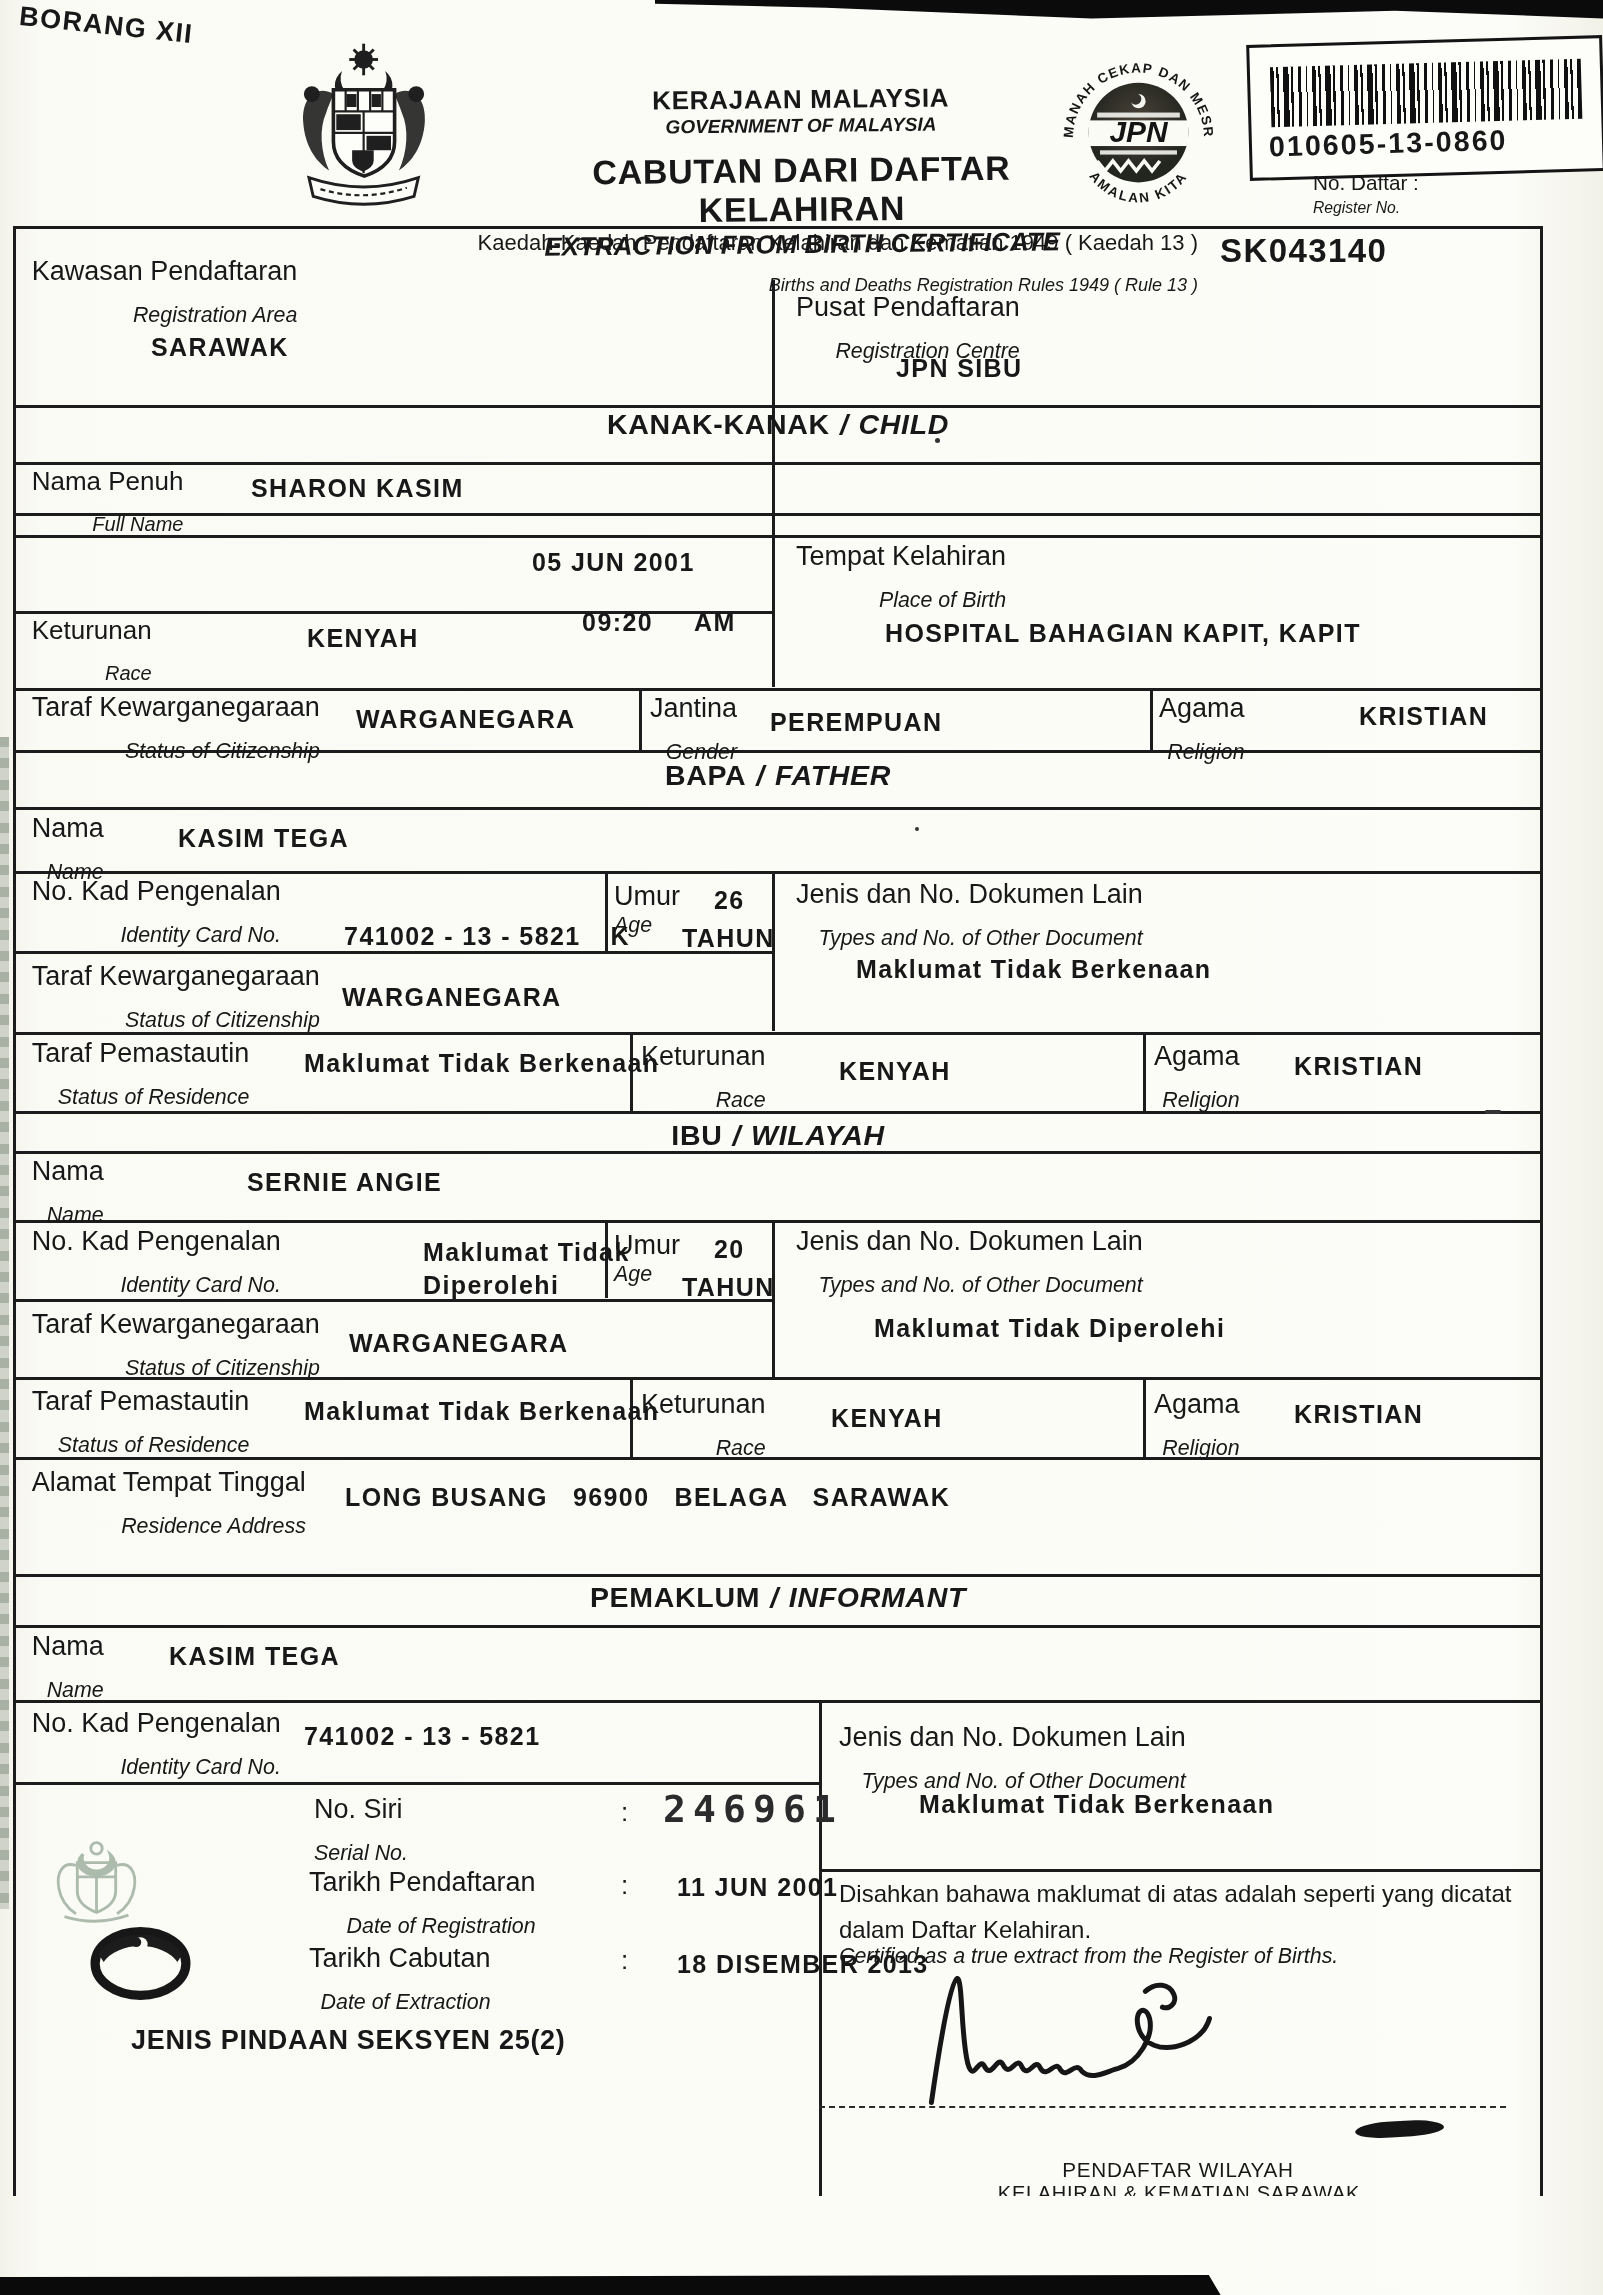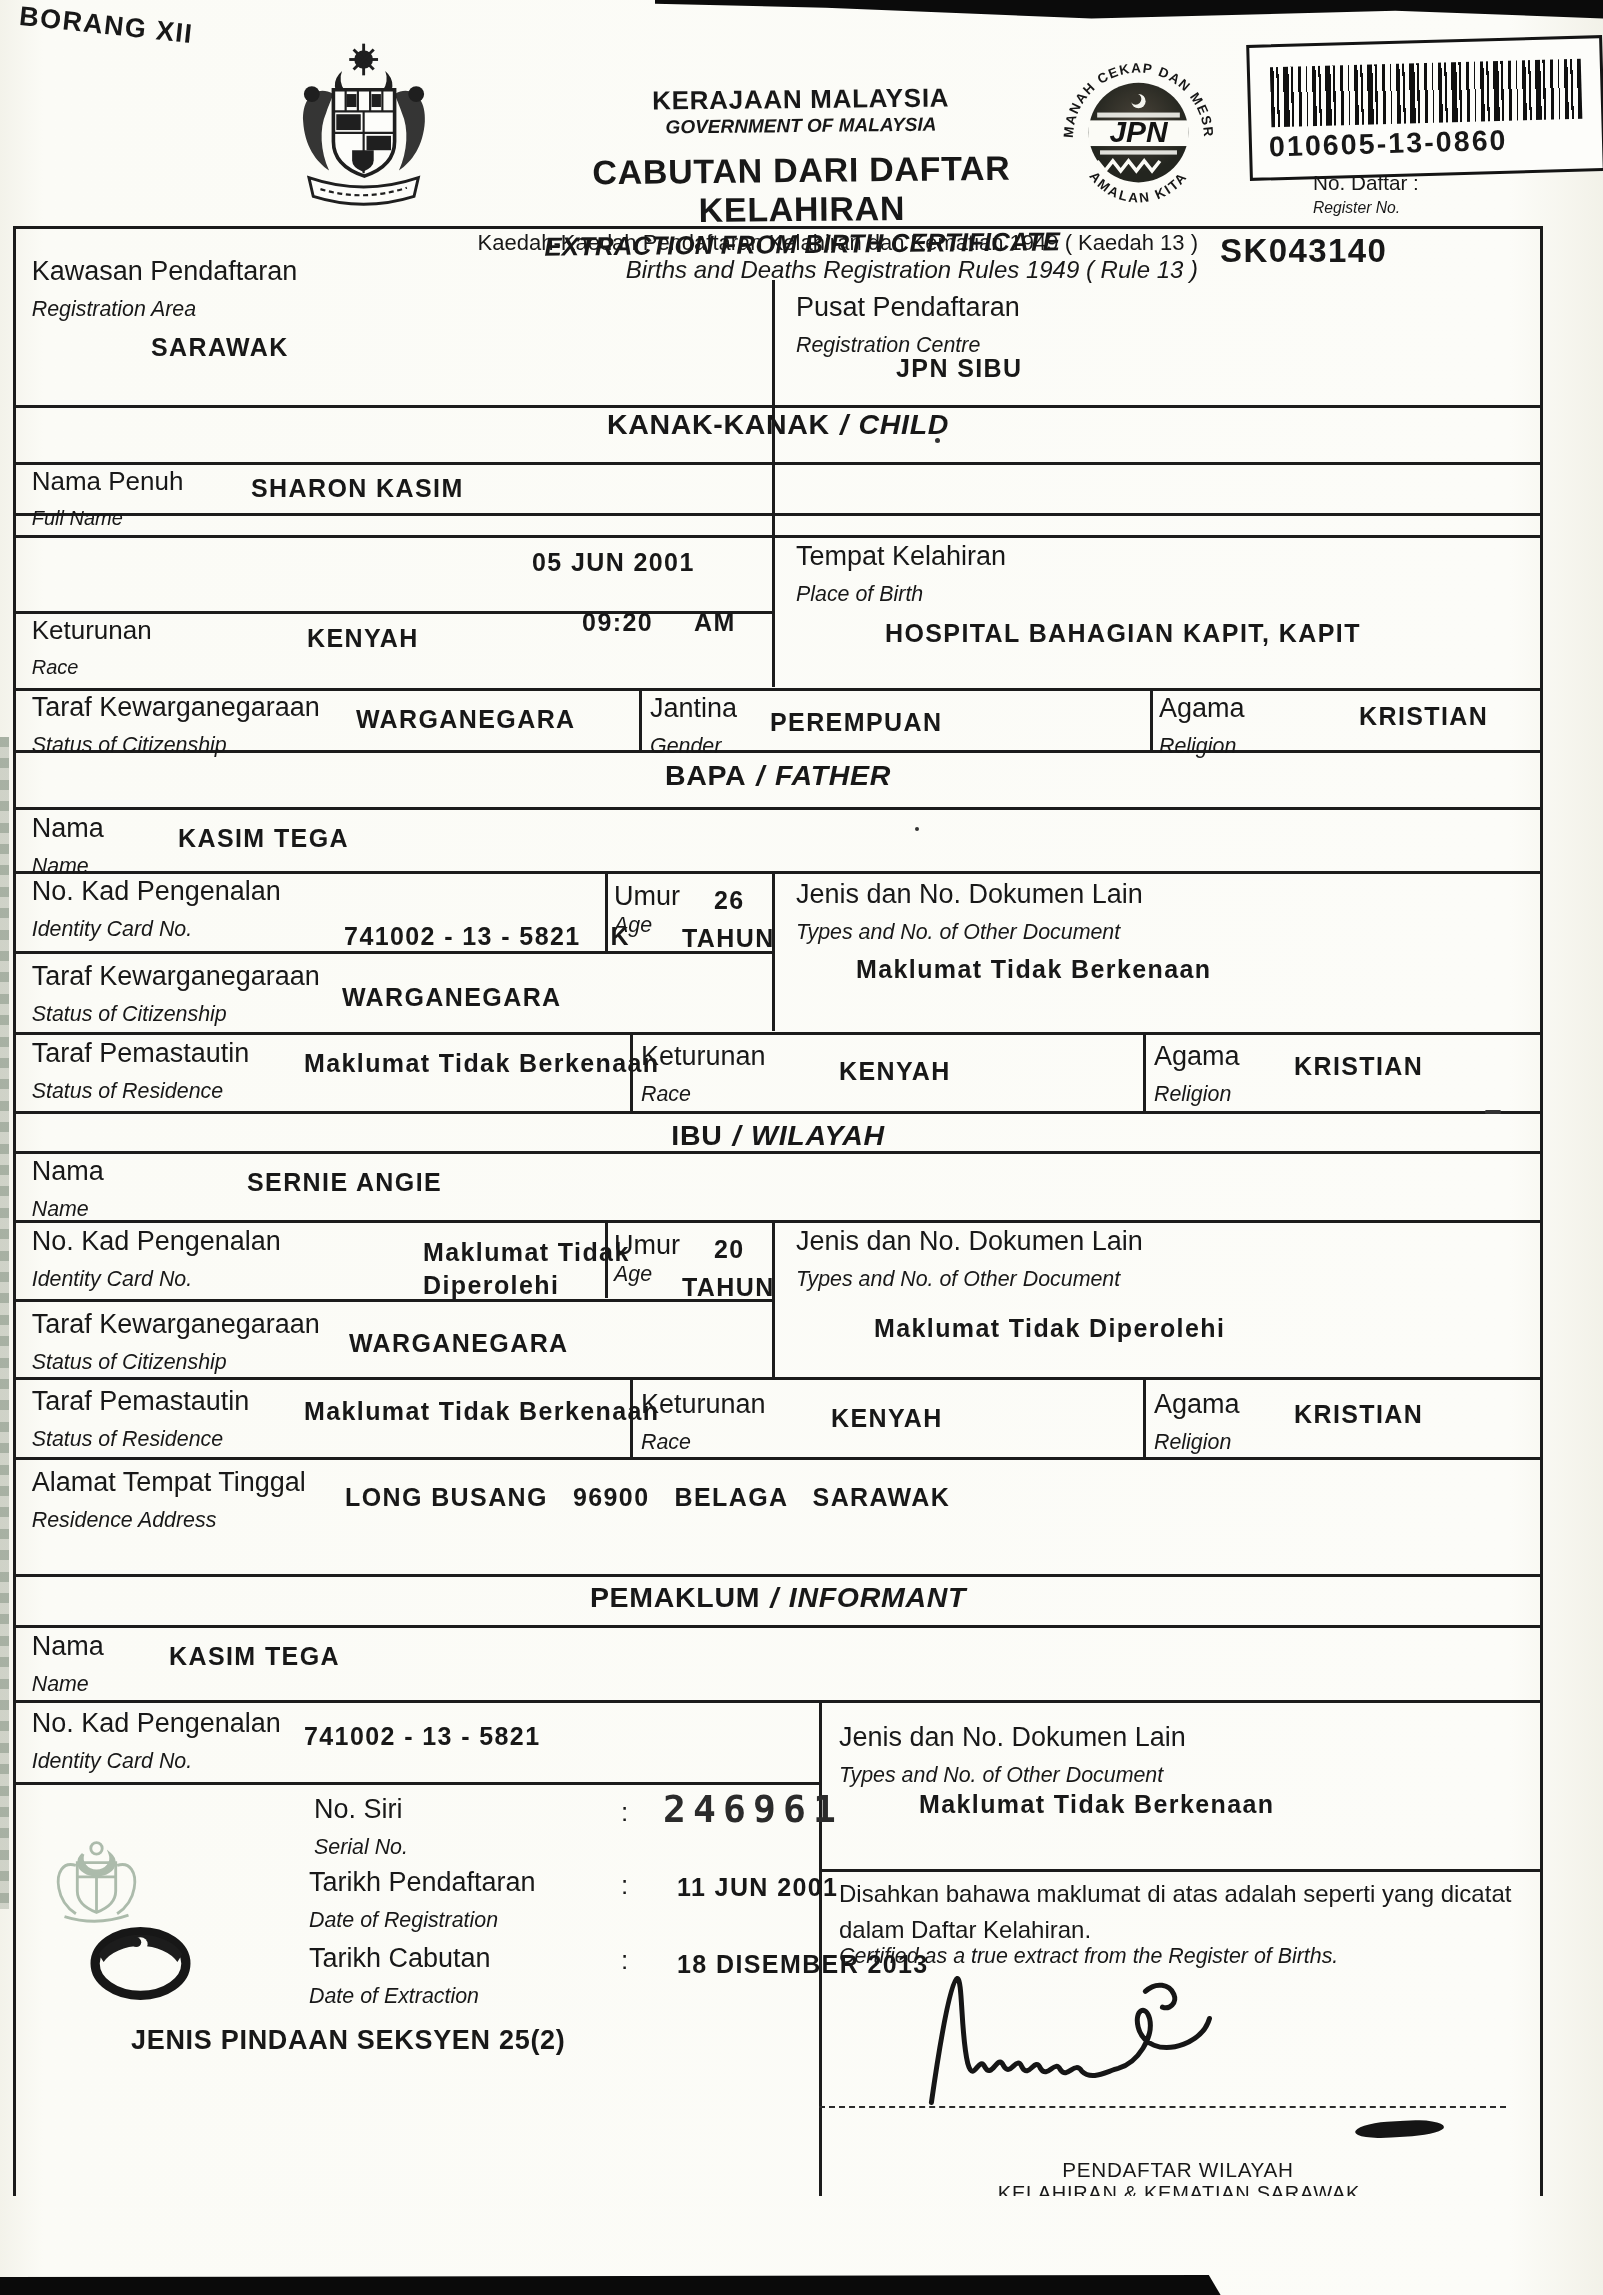--- a/index.html
+++ b/index.html
@@ -29,30 +29,30 @@
   .barcode-box { left:1248px; top:40px; width:350px; height:130px; border:3.6px solid #141414;
     transform:rotate(-1.6deg); background:#fdfdfa; }
   .barcode-bars { position:absolute; left:20px; top:20px; width:311px; height:60px;
     background:repeating-linear-gradient(90deg,#101010 0 3.6px,transparent 3.6px 6.4px,#101010 6.4px 8.5px,transparent 8.5px 13px,#101010 13px 18.5px,transparent 18.5px 20.7px,#101010 20.7px 23px,transparent 23px 28px,#101010 28px 31px,transparent 31px 36px,#101010 36px 37px,transparent 37px 42px); }
   .barcode-num { position:absolute; left:17px; top:83px; width:313px; font-size:28.5px; font-weight:bold; letter-spacing:2.1px; }
   
   .form { left:13px; top:226px; width:1524px; height:1967px; border:3.6px solid #1b1b1b; border-bottom:none; overflow:hidden; }
   .hl { position:absolute; height:2.8px; background:#1c1c1c; }
   .vl { position:absolute; width:2.8px; background:#1c1c1c; }
   .fld .ms { font-size:27px; }
-  .fld .en { font-size:21.4px; font-style:italic; margin-top:10px; }
+  .fld .en { font-size:21.4px; font-style:italic; margin-top:16px;text-align:right; }
   .fld-sm .ms { font-size:26px; }
   .fld-sm .en { font-size:20px; font-style:italic; }
   .val { font-weight:bold; font-size:25px; letter-spacing:1.4px; white-space:pre-wrap; }
   .sec { width:100%; text-align:center; font-weight:bold; font-size:28.5px; letter-spacing:0.7px; }
   .sec .sep { margin:0 10px; }
   .sec .en, .sec .sep { font-style:italic; }
   .kaedah { left:356px; top:1.4px; width:826px; text-align:right; }
   .kaedah-ms { font-size:22px; }
-  .kaedah-en { font-size:24px; font-style:italic; margin-top:0; }
+  .kaedah-en { font-size:18px; font-style:italic; margin-top:19px; }
   .sk { left:1204px; top:2.8px; width:306px; font-size:33px; font-weight:bold; letter-spacing:1.4px; }
   .serial-val { font-family:"DejaVu Sans Mono", monospace; font-weight:bold; font-size:38px; letter-spacing:7.1px; color:#2b2b2b; }
   .colon { font-size:26px; }
   .certify-ms { width:705px; font-size:24px; line-height:1.5; }
   .certify-en { font-size:21.4px; font-style:italic; }
   .dashes { border-top:2.8px dashed #2b2b2b; }
   .ink-blob { background:#151515; border-radius:50% 60% 50% 55% / 70% 80% 60% 70%; transform:rotate(-4deg); }
   .registrar { text-align:center; font-weight:normal; font-size:20.7px; letter-spacing:0.7px; }
   .clip-b { overflow:hidden; }
 </style>

